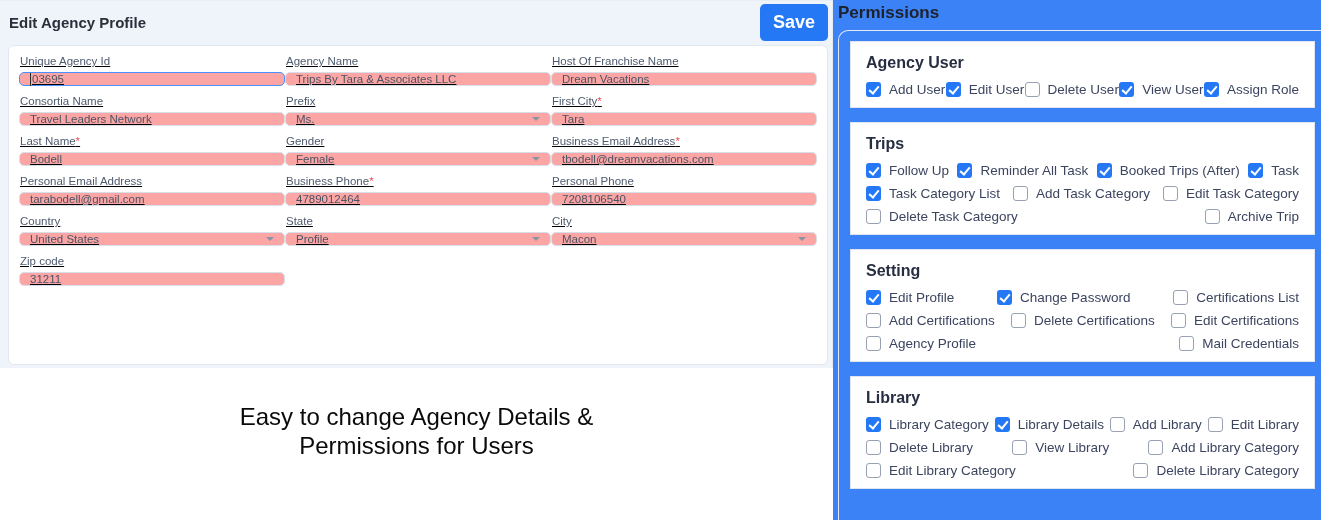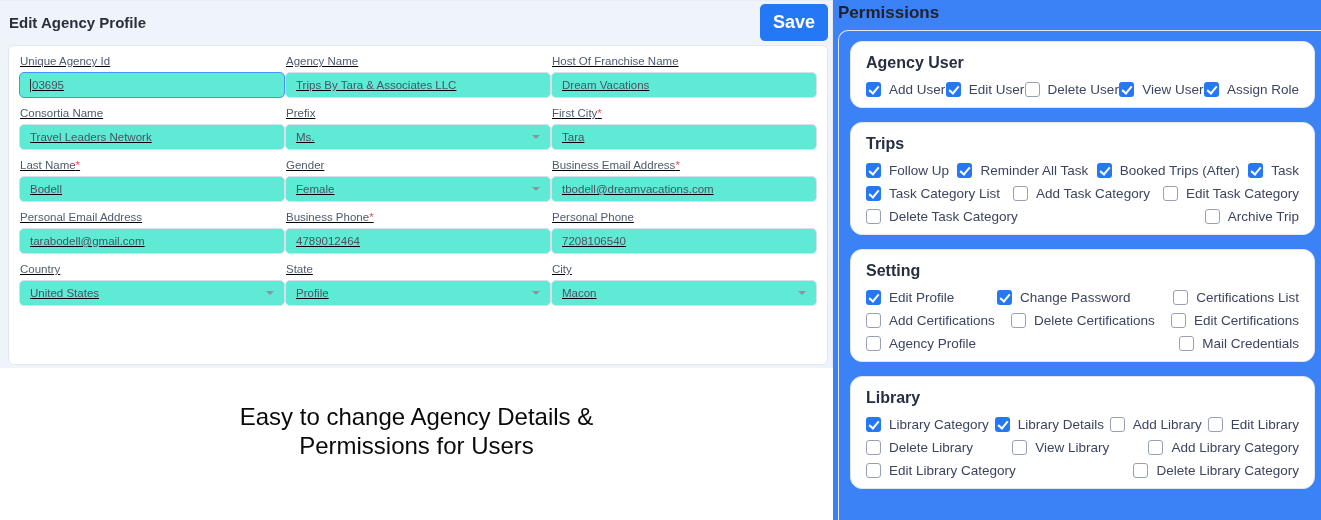--- a/index.html
+++ b/index.html
@@ -17,41 +17,41 @@
   .save-btn { background:#2578f5; color:#fff; border:none; border-radius:5px;
               font-weight:bold; font-size:18px; padding:8px 13px; cursor:pointer;
               font-family:"Liberation Sans", sans-serif; }
   .form-card { margin:1px 4px 0 8px; background:#fff; border:1px solid #e2e8f1;
                border-radius:6px; padding:8px 10px 6px; height:320px; }
   .form-grid { display:grid; grid-template-columns:1fr 1fr 1fr; column-gap:0;text-decoration:underline; }
   .field { margin-bottom:8px; }
   .field-label { font-size:11.5px; line-height:14px; color:#4e5b6e; margin:0 0 4px 1px; }
   .req { color:#e8505b; display:none; }
   .field.required .req { display:inline; }
-  .control { position:relative; height:26px; border:1px solid #d7dfe9; border-radius:5px;
-             background:#5eead4; display:flex; align-items:center;
+  .control { position:relative; height:14px; border:1px solid #d7dfe9; border-radius:5px;
+             background:#fca5a5; display:flex; align-items:center;
              padding:0 22px 0 10px; font-size:11.5px; color:#4b5362; cursor:text; }
   .field.focused .control { border:1.5px solid #4a90fe; }
   .caret { display:none; width:1px; height:13px; background:#2b2b2b; margin-right:1px; }
   .field.focused .caret { display:inline-block; }
   .chev { display:none; position:absolute; right:10px; top:50%; margin-top:-2px;
           width:0; height:0; border-left:4px solid transparent;
           border-right:4px solid transparent; border-top:4px solid #8a93a3; }
   .field.is-select .chev { display:block; }
   .field.is-select .control { cursor:pointer; }
 
   .caption { margin-top:34px; text-align:center; font-size:24px; color:#0a0a0a;
              line-height:1.22; }
 
   
   .right-region { flex:1; padding-left:5px; background:#3b82f6; }
   .perm-title { font-size:17px; font-weight:bold; color:#1e222c; padding:3px 0 7px 0; }
   .perm-outer { border:1px solid #e3e8f0; border-right:none; border-bottom:none;
                 border-top-left-radius:10px; padding:10px 6px 0 11px; height:492px; }
-  .perm-card { border:1px solid #e0e6ef; border-radius:12px; background:#fff;
+  .perm-card { border:1px solid #e0e6ef; border-radius:0; background:#fff;
                padding:8px 15px 10px; margin-bottom:14px; }
   .perm-heading { font-size:16px; line-height:22px; font-weight:bold; color:#272e41;
                   margin:2px 0 0; }
   .perm-row { display:flex; justify-content:space-between; align-items:center;
               margin-top:8px; }
   .perm-item { display:flex; align-items:center; gap:8px; font-size:13.5px;
                color:#3c4560; cursor:pointer; white-space:nowrap; }
   .cb { width:15px; height:15px; border-radius:3px; flex:0 0 15px; position:relative; }
   .cb.unchecked { border:1.5px solid #98a1b3; background:#fff; }
   .cb.checked { background:#2578f5; }
@@ -200,20 +200,28 @@
 
   <div class="field is-select">
     <div class="field-label"><span class="lbl-text">City</span></div>
     <div class="control">
 
       <span class="value">Macon</span>
       <span class="chev"></span>
     </div>
   </div>
 
+  <div class="field">
+    <div class="field-label"><span class="lbl-text">Zip code</span></div>
+    <div class="control">
+
+      <span class="value">31211</span>
+
+    </div>
+  </div>
 </div>
       </div>
     </div>
     <div class="caption">
       <div>Easy to change Agency Details &amp;</div>
       <div>Permissions for Users</div>
     </div>
   </div>
 
   <div class="right-region">

